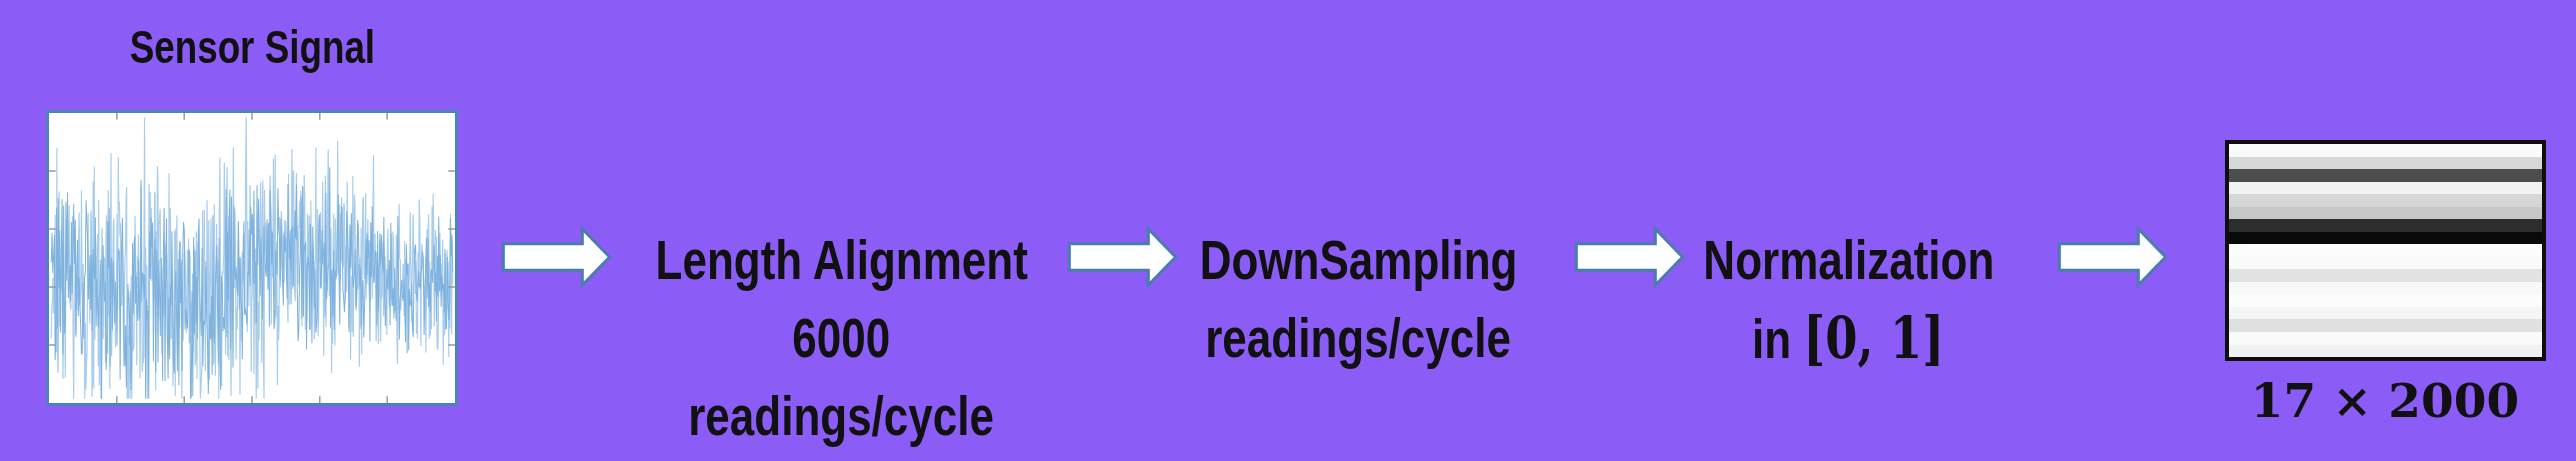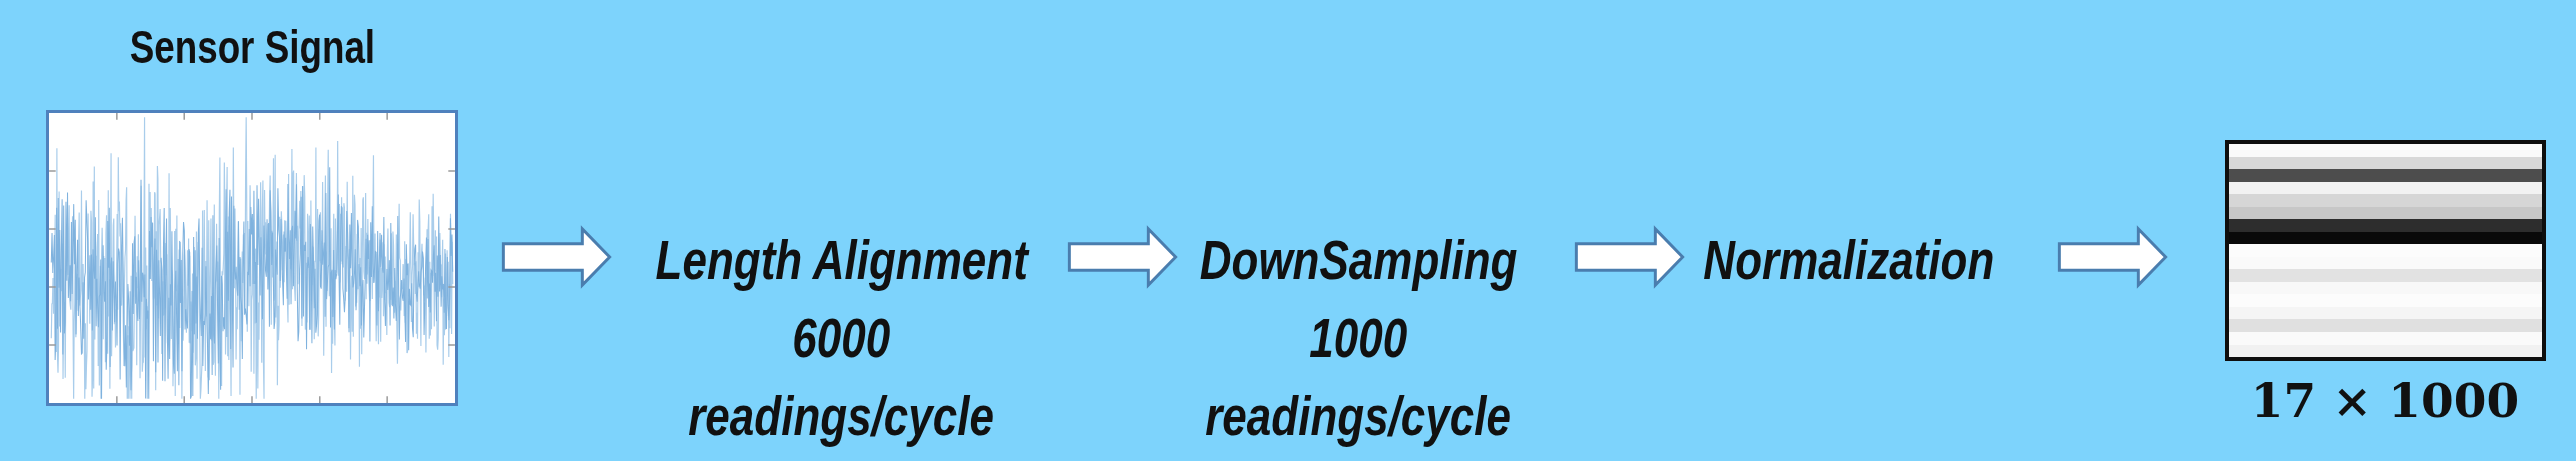--- a/index.html
+++ b/index.html
@@ -1,38 +1,38 @@
 <!DOCTYPE html>
 <html style="--plot-border: #4f81bd; --arrow-stroke: #4a7dae; --arrow-fill: #ffffff; --image-border: #0e0e0e;font-size:11.8px"><head>
 <meta charset="utf-8">
 <style>
   html,body{margin:0;padding:0;background:#ffffff;}
   .canvas{
-    position:relative;width:2576px;height:462px;background:#7dd3fc;
+    position:relative;width:2576px;height:462px;background:#8b5cf6;
     font-family:"Liberation Sans",sans-serif;color:#111111;overflow:hidden;
   }
   .squeeze{display:inline-block;transform:scaleX(0.8);transform-origin:50% 50%;white-space:nowrap;}
   .headline{position:absolute;font-weight:700;font-size:46px;line-height:52px;text-align:center;}
   .sensor-title{left:46px;top:20.7px;width:412px;}
   .gray-title{left:2189px;top:53px;width:369px;}
   .plot{
     position:absolute;left:46px;top:110px;width:412px;height:296px;
     border:3px solid var(--plot-border,#4f81bd);box-sizing:border-box;background:#ffffff;
   }
   .plot svg{display:block;}
   .flow-arrow{position:absolute;top:226px;width:111px;height:62px;overflow:visible;}
   .flow-arrow polygon{
     fill:var(--arrow-fill,#ffffff);stroke:var(--arrow-stroke,#4a7dae);
     stroke-width:4;stroke-linejoin:miter;
   }
   .step{
     position:absolute;top:221px;width:605px;text-align:center;
     font-weight:700;font-size:55px;line-height:78px;
   }
-  .step .line{display:block;font-style:italic;}
+  .step .line{display:block;}
   .mathfont{font-family:"DejaVu Serif","Liberation Serif",serif;font-size:58px;font-weight:700;}
   .grayrect{
     position:absolute;left:2225px;top:140px;width:321px;height:221px;
     border:4.4px solid var(--image-border,#0e0e0e);box-sizing:border-box;
     display:flex;flex-direction:column;background:#ffffff;
   }
   .stripe{flex:1;}
   .dims{
     position:absolute;left:2206px;top:373px;width:358px;text-align:center;
     font-family:"DejaVu Serif","Liberation Serif",serif;font-weight:700;font-size:47px;
@@ -86,26 +86,31 @@
   </svg>
 
   <div class="step" style="left:539px">
     <span class="line"><span class="squeeze">Length Alignment</span></span>
     <span class="line"><span class="squeeze">6000</span></span>
     <span class="line"><span class="squeeze">readings/cycle</span></span>
   </div>
 
   <div class="step" style="left:1056px">
     <span class="line"><span class="squeeze">DownSampling</span></span>
-    <span class="line"><span class="squeeze">1000</span></span>
     <span class="line"><span class="squeeze">readings/cycle</span></span>
   </div>
 
   <div class="step" style="left:1546px">
     <span class="line"><span class="squeeze">Normalization</span></span>
+    <span class="line">
+      <span class="squeeze">
+        <span>in</span>
+        <span class="mathfont">[0, 1]</span>
+      </span>
+    </span>
   </div>
 
 
   <div class="grayrect" id="grayrect">
       <div class="stripe" style="background: rgb(250, 250, 250);"></div>
       <div class="stripe" style="background: rgb(216, 216, 216);"></div>
       <div class="stripe" style="background: rgb(77, 77, 77);"></div>
       <div class="stripe" style="background: rgb(242, 242, 242);"></div>
       <div class="stripe" style="background: rgb(214, 214, 214);"></div>
       <div class="stripe" style="background: rgb(199, 199, 199);"></div>
@@ -115,16 +120,16 @@
       <div class="stripe" style="background: rgb(250, 250, 250);"></div>
       <div class="stripe" style="background: rgb(226, 226, 226);"></div>
       <div class="stripe" style="background: rgb(248, 248, 248);"></div>
       <div class="stripe" style="background: rgb(252, 252, 252);"></div>
       <div class="stripe" style="background: rgb(245, 245, 245);"></div>
       <div class="stripe" style="background: rgb(224, 224, 224);"></div>
       <div class="stripe" style="background: rgb(250, 250, 250);"></div>
       <div class="stripe" style="background: rgb(241, 241, 241);"></div>
     </div>
 
-  <div class="dims">17 × 1000</div>
+  <div class="dims">17 × 2000</div>
 
 </div>
 
 
 </body></html>

